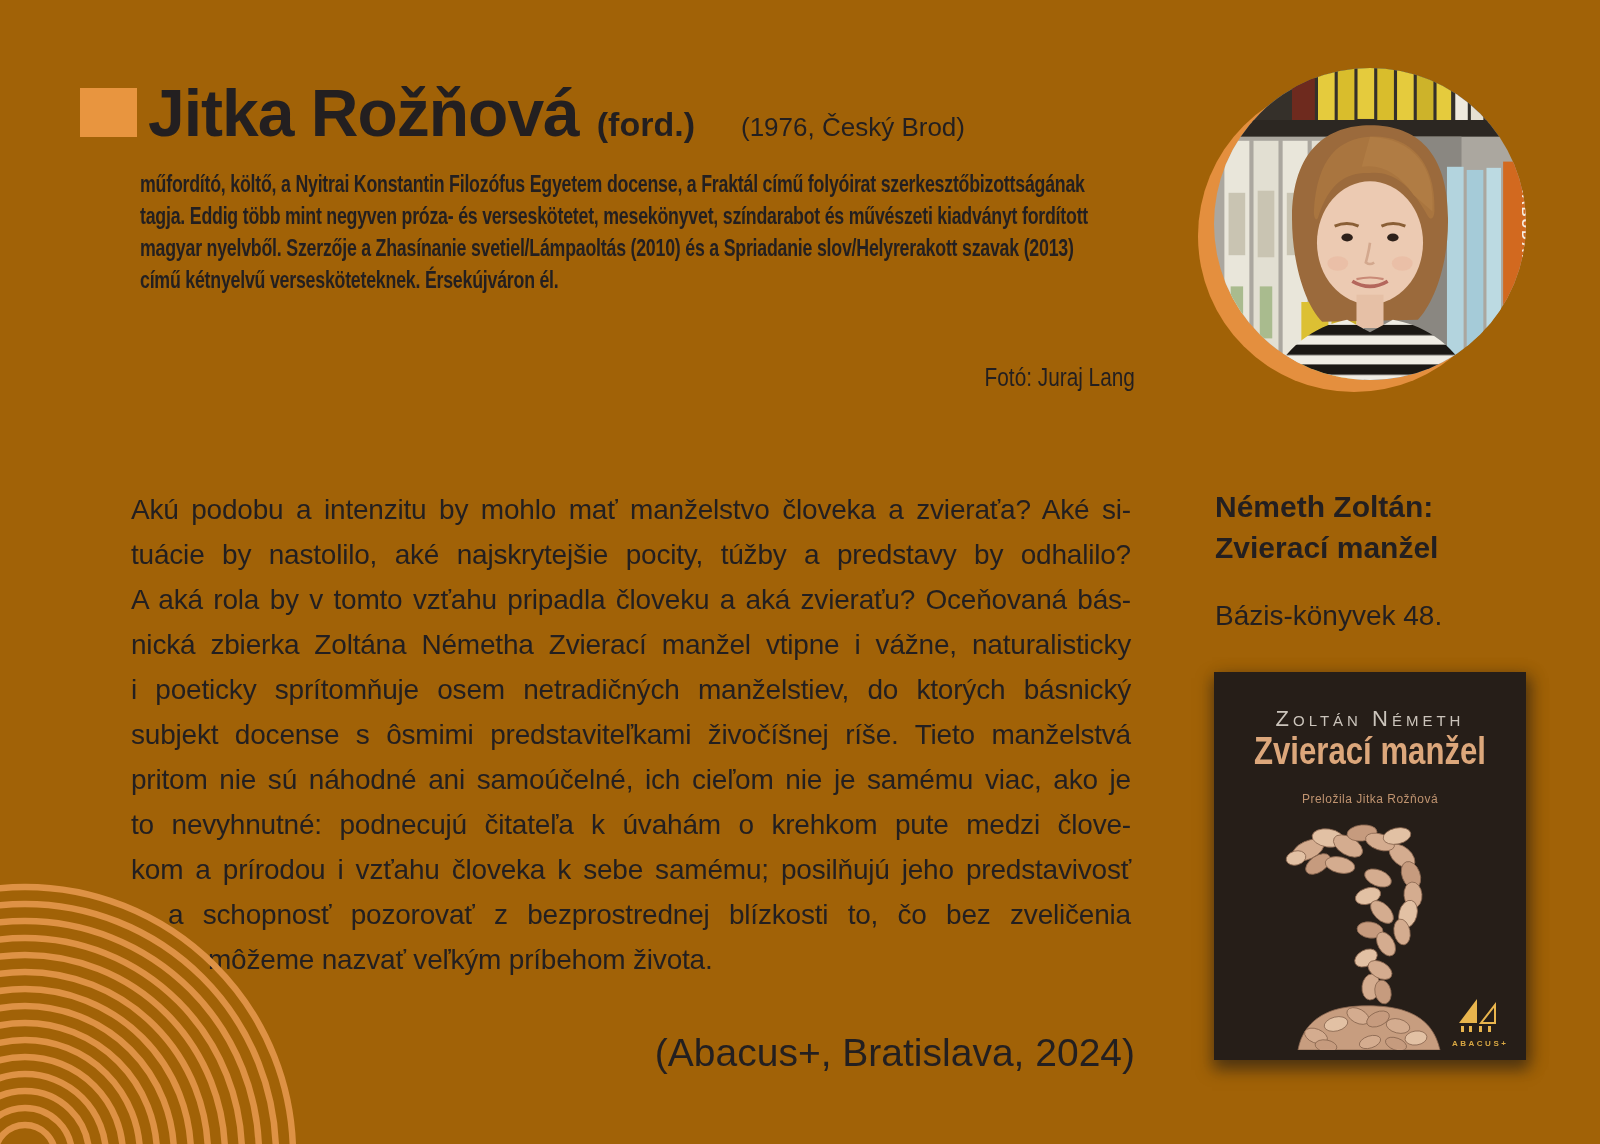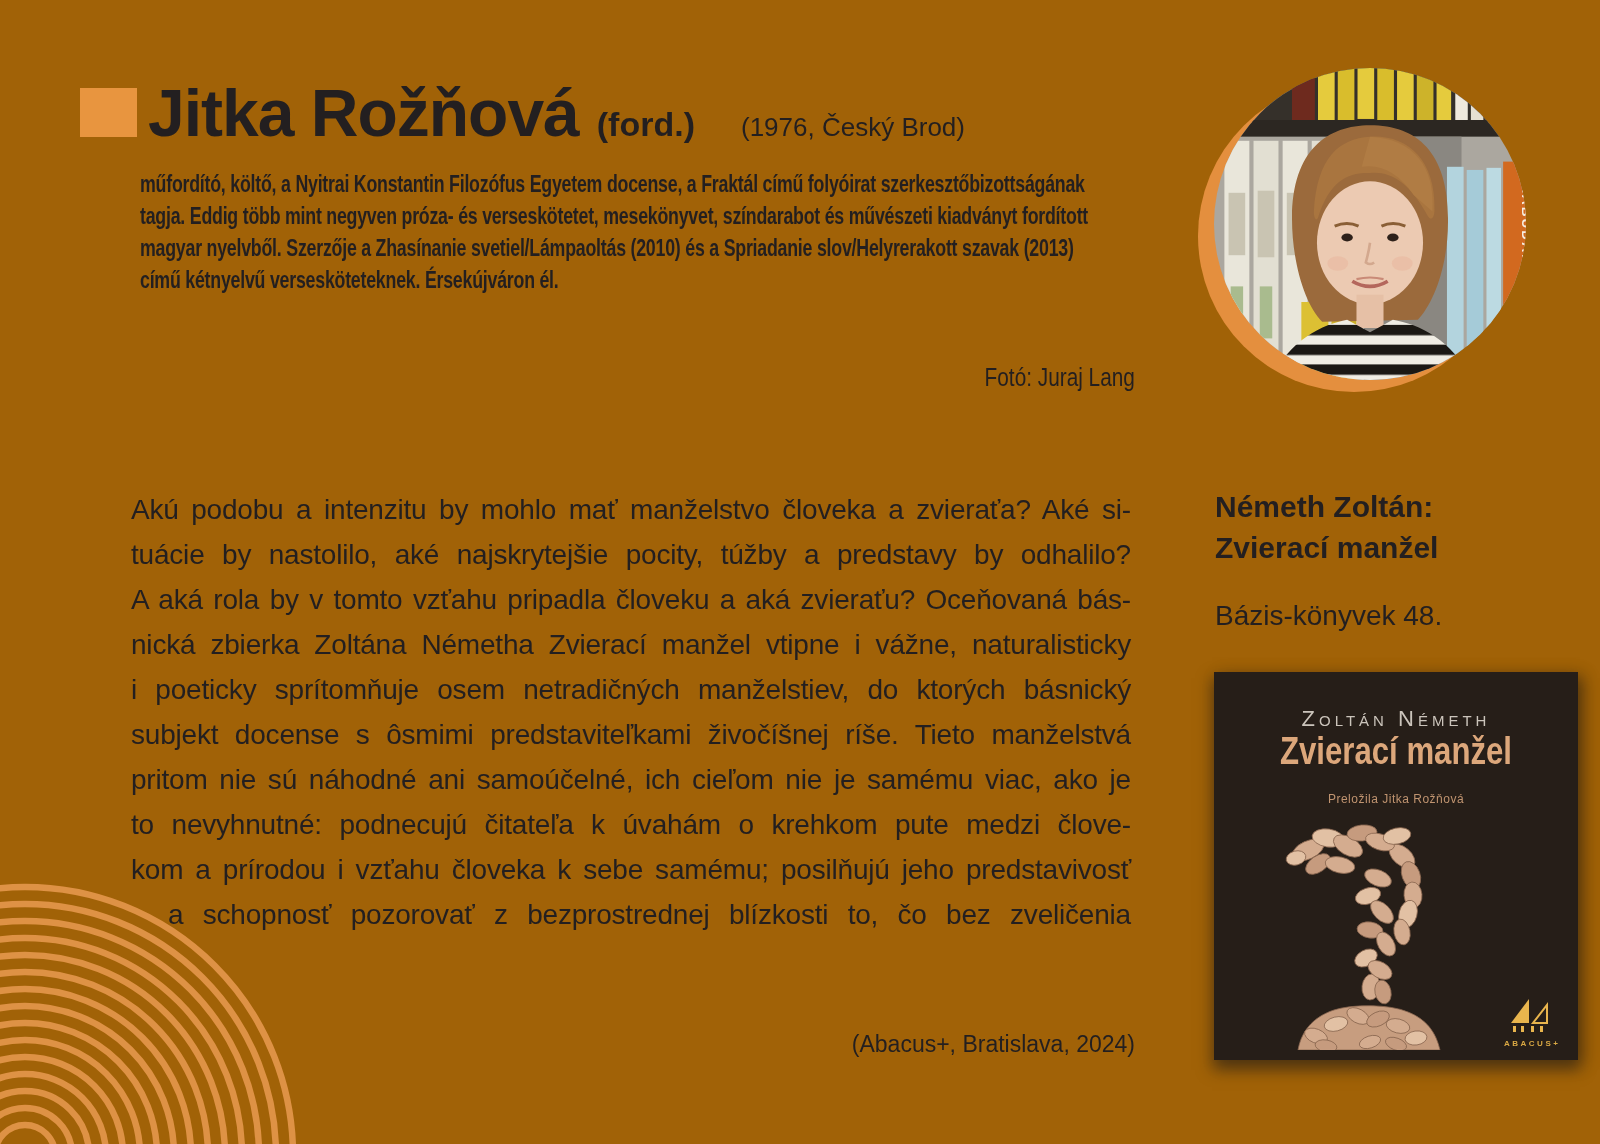--- a/index.html
+++ b/index.html
@@ -29,29 +29,29 @@
                   border-radius:50%;overflow:hidden;}
   .portrait-photo svg{display:block;width:100%;height:100%;}
 
   
   .review-text{position:absolute;left:131px;top:487px;width:1000px;font-size:28px;
                line-height:45px;letter-spacing:-0.2px;}
   .rline{text-align:justify;text-align-last:justify;height:45px;}
   .rline.indent-1{margin-left:37px;}
   .rline.last{margin-left:77px;text-align:left;text-align-last:left;}
 
-  .publisher-line{position:absolute;right:465px;top:1031px;font-size:23px;white-space:nowrap;}
+  .publisher-line{position:absolute;right:465px;top:1031px;font-size:39px;white-space:nowrap;}
 
   
   .sidebar-book{position:absolute;left:1215px;top:486px;font-weight:bold;font-size:30px;
                 line-height:41px;}
   .sidebar-series{position:absolute;left:1215px;top:600px;font-size:28px;}
 
   
-  .cover{position:absolute;left:1214px;top:672px;width:364px;height:388px;background:#261e18;
+  .cover{position:absolute;left:1214px;top:672px;width:312px;height:388px;background:#261e18;
          box-shadow:0 8px 14px 2px rgba(40,32,25,.55), 6px 4px 16px rgba(0,0,0,.25);}
   .cover-author{position:absolute;left:0;top:34px;width:100%;text-align:center;
                 font-variant:small-caps;font-size:22px;letter-spacing:4px;color:#cbc4bb;}
   .cover-title{position:absolute;left:0;top:58px;width:100%;text-align:center;
                font-size:38px;font-weight:bold;color:#dca77b;white-space:nowrap;
                transform:scaleX(0.82);transform-origin:50% 0;}
   .cover-translator{position:absolute;left:0;top:120px;width:100%;text-align:center;
                     font-size:12px;color:#c09470;letter-spacing:0.5px;}
   .creature{position:absolute;left:36px;top:148px;width:240px;height:230px;}
   .abacus-logo{position:absolute;right:22px;bottom:12px;width:52px;text-align:center;font-weight:bold;}
@@ -153,20 +153,21 @@
     <div class="rline">Akú podobu a intenzitu by mohlo mať manželstvo človeka a zvieraťa? Aké si-</div>
     <div class="rline">tuácie by nastolilo, aké najskrytejšie pocity, túžby a predstavy by odhalilo?</div>
     <div class="rline">A aká rola by v tomto vzťahu pripadla človeku a aká zvieraťu? Oceňovaná bás-</div>
     <div class="rline">nická zbierka Zoltána Németha Zvierací manžel vtipne i vážne, naturalisticky</div>
     <div class="rline">i poeticky sprítomňuje osem netradičných manželstiev, do ktorých básnický</div>
     <div class="rline">subjekt docense s ôsmimi predstaviteľkami živočíšnej ríše. Tieto manželstvá</div>
     <div class="rline">pritom nie sú náhodné ani samoúčelné, ich cieľom nie je samému viac, ako je</div>
     <div class="rline">to nevyhnutné: podnecujú čitateľa k úvahám o krehkom pute medzi člove-</div>
     <div class="rline">kom a prírodou i vzťahu človeka k sebe samému; posilňujú jeho predstavivosť</div>
     <div class="rline indent-1">a schopnosť pozorovať z bezprostrednej blízkosti to, čo bez zveličenia</div>
+    <div class="rline last">môžeme nazvať veľkým príbehom života.</div>
   </div>
 
   <div class="publisher-line">(Abacus+, Bratislava, 2024)</div>
 
   <div class="sidebar-book">
     <div>Németh Zoltán:</div>
     <div>Zvierací manžel</div>
   </div>
   <div class="sidebar-series">Bázis-könyvek 48.</div>
 

